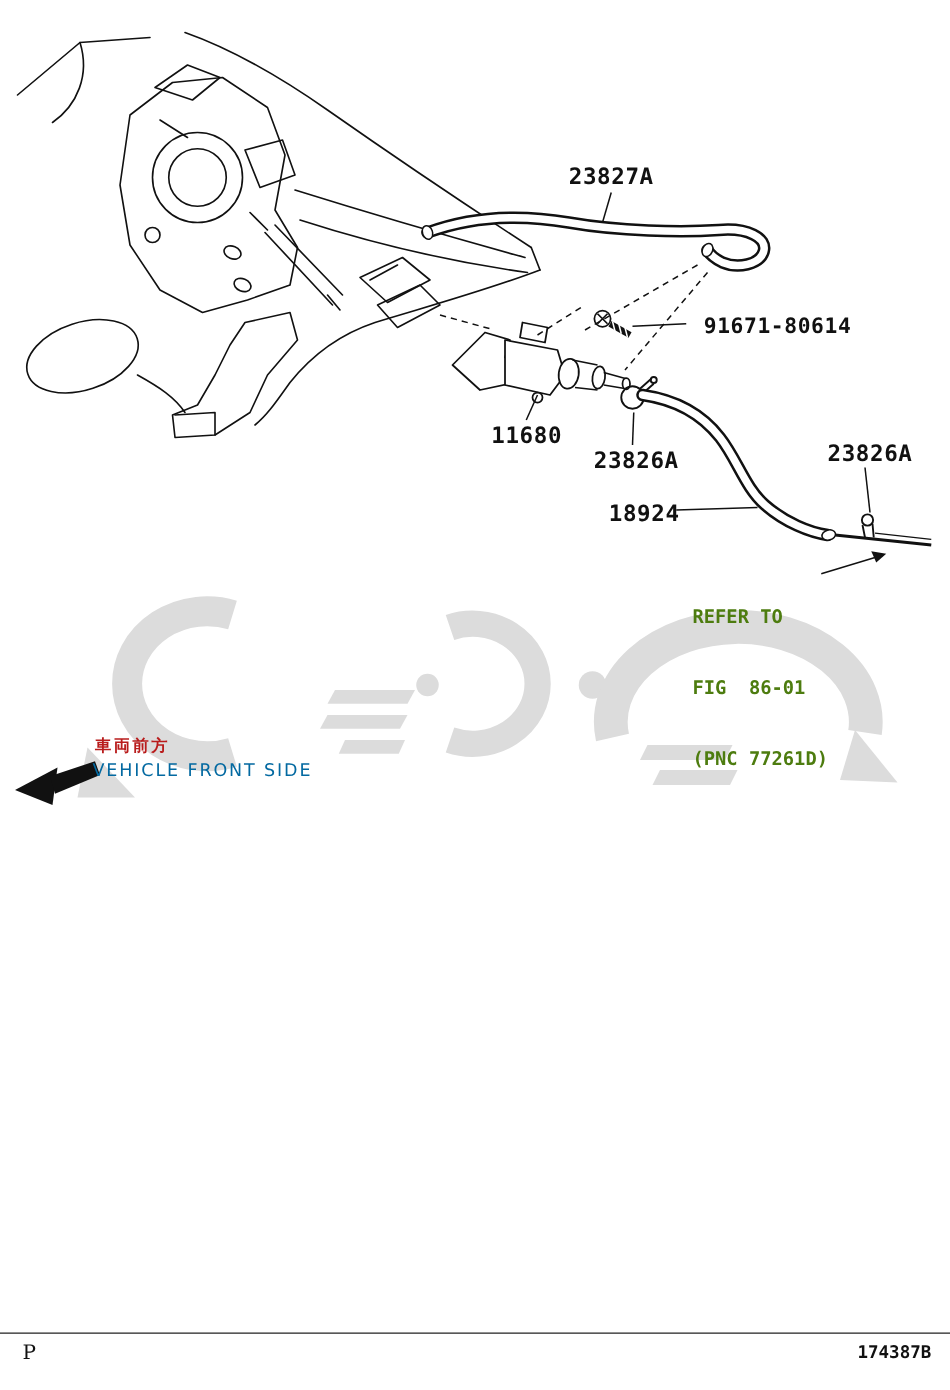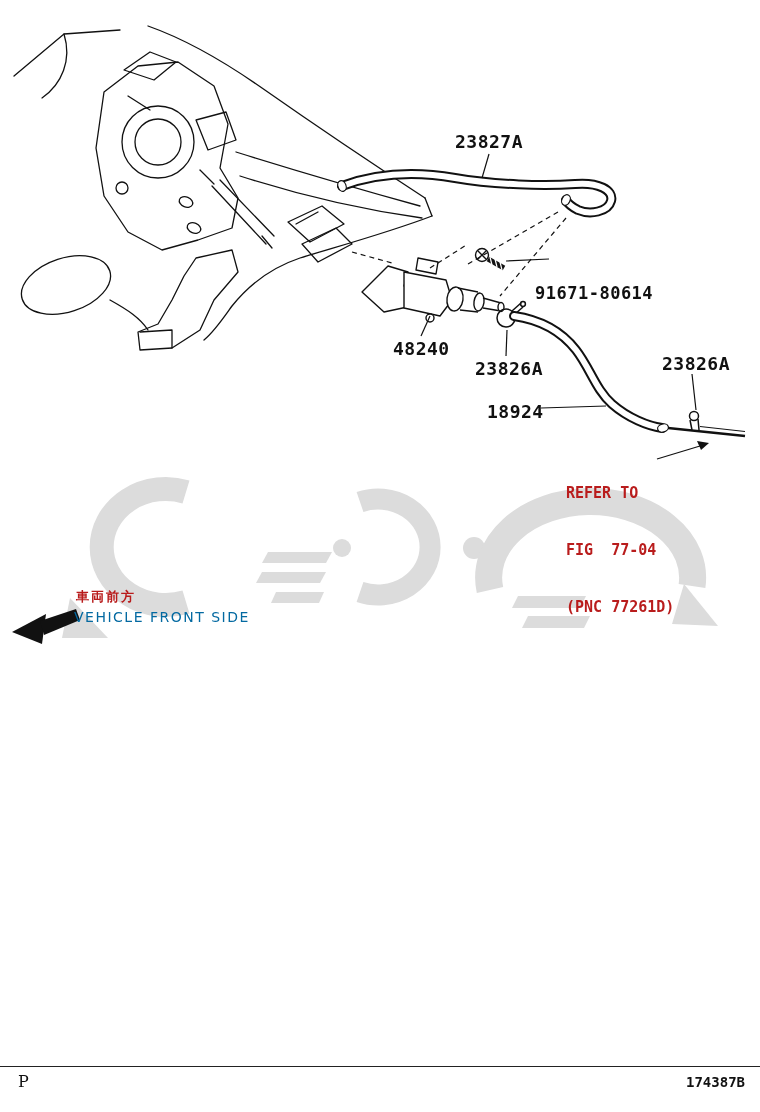--- a/index.html
+++ b/index.html
@@ -16,27 +16,26 @@
     position:absolute;
     color:#111;
     font-family:"DejaVu Sans Mono", monospace;
     font-weight:700;
     font-size:18px;
     letter-spacing:0.5px;
     white-space:nowrap;
   }
   .note{
     position:absolute;
-    color:#b91c1c;
+    color:#4d7c0f;
     font-family:"DejaVu Sans Mono", monospace;
     font-weight:700;
     font-size:15px;
     line-height:19px;
     white-space:pre;
-    margin-left:12px;
   }
   .jp{
     position:absolute;
     color:#b91c1c;
     font-family:"DejaVu Sans", sans-serif;
     font-size:13px;
     font-weight:600;
     letter-spacing:2px;
   }
   .front-en{
@@ -196,33 +195,33 @@
     <polygon points="709,443 697,441 701,450" fill="#111111"></polygon>
 
     <g fill="#111111" stroke="none">
       <polygon points="12,632 46,614 42,644"></polygon>
       <polygon points="40,621 76,609 80,620 44,635"></polygon>
     </g>
   </svg>
 
   <div class="label" style="left:455px; top:131px;">23827A</div>
 
-  <div class="label" style="left:535px; top:251px; font-size:17px;margin-top:32px;">91671-80614</div>
-
-  <div class="label" style="left:393px; top:338px;">48240</div>
+  <div class="label" style="left:563px; top:251px; font-size:17px;">91671-80614</div>
+
+  <div class="label" style="left:393px; top:338px;">11680</div>
 
   <div class="label" style="left:475px; top:358px;">23826A</div>
 
   <div class="label" style="left:662px; top:353px;">23826A</div>
 
   <div class="label" style="left:487px; top:401px;">18924</div>
 
   <div class="note" style="left:554px; top:446px;">
     <div>REFER TO</div>
-    <div>FIG  77-04</div>
+    <div>FIG  86-01</div>
     <div>(PNC 77261D)</div>
   </div>
 
   <div class="jp" style="left:76px; top:588px;">車両前方</div>
 
   <div class="front-en" style="left:74px; top:609px;">VEHICLE FRONT SIDE</div>
 
   <div class="rule"></div>
 
   <div class="footer-left">P</div>

